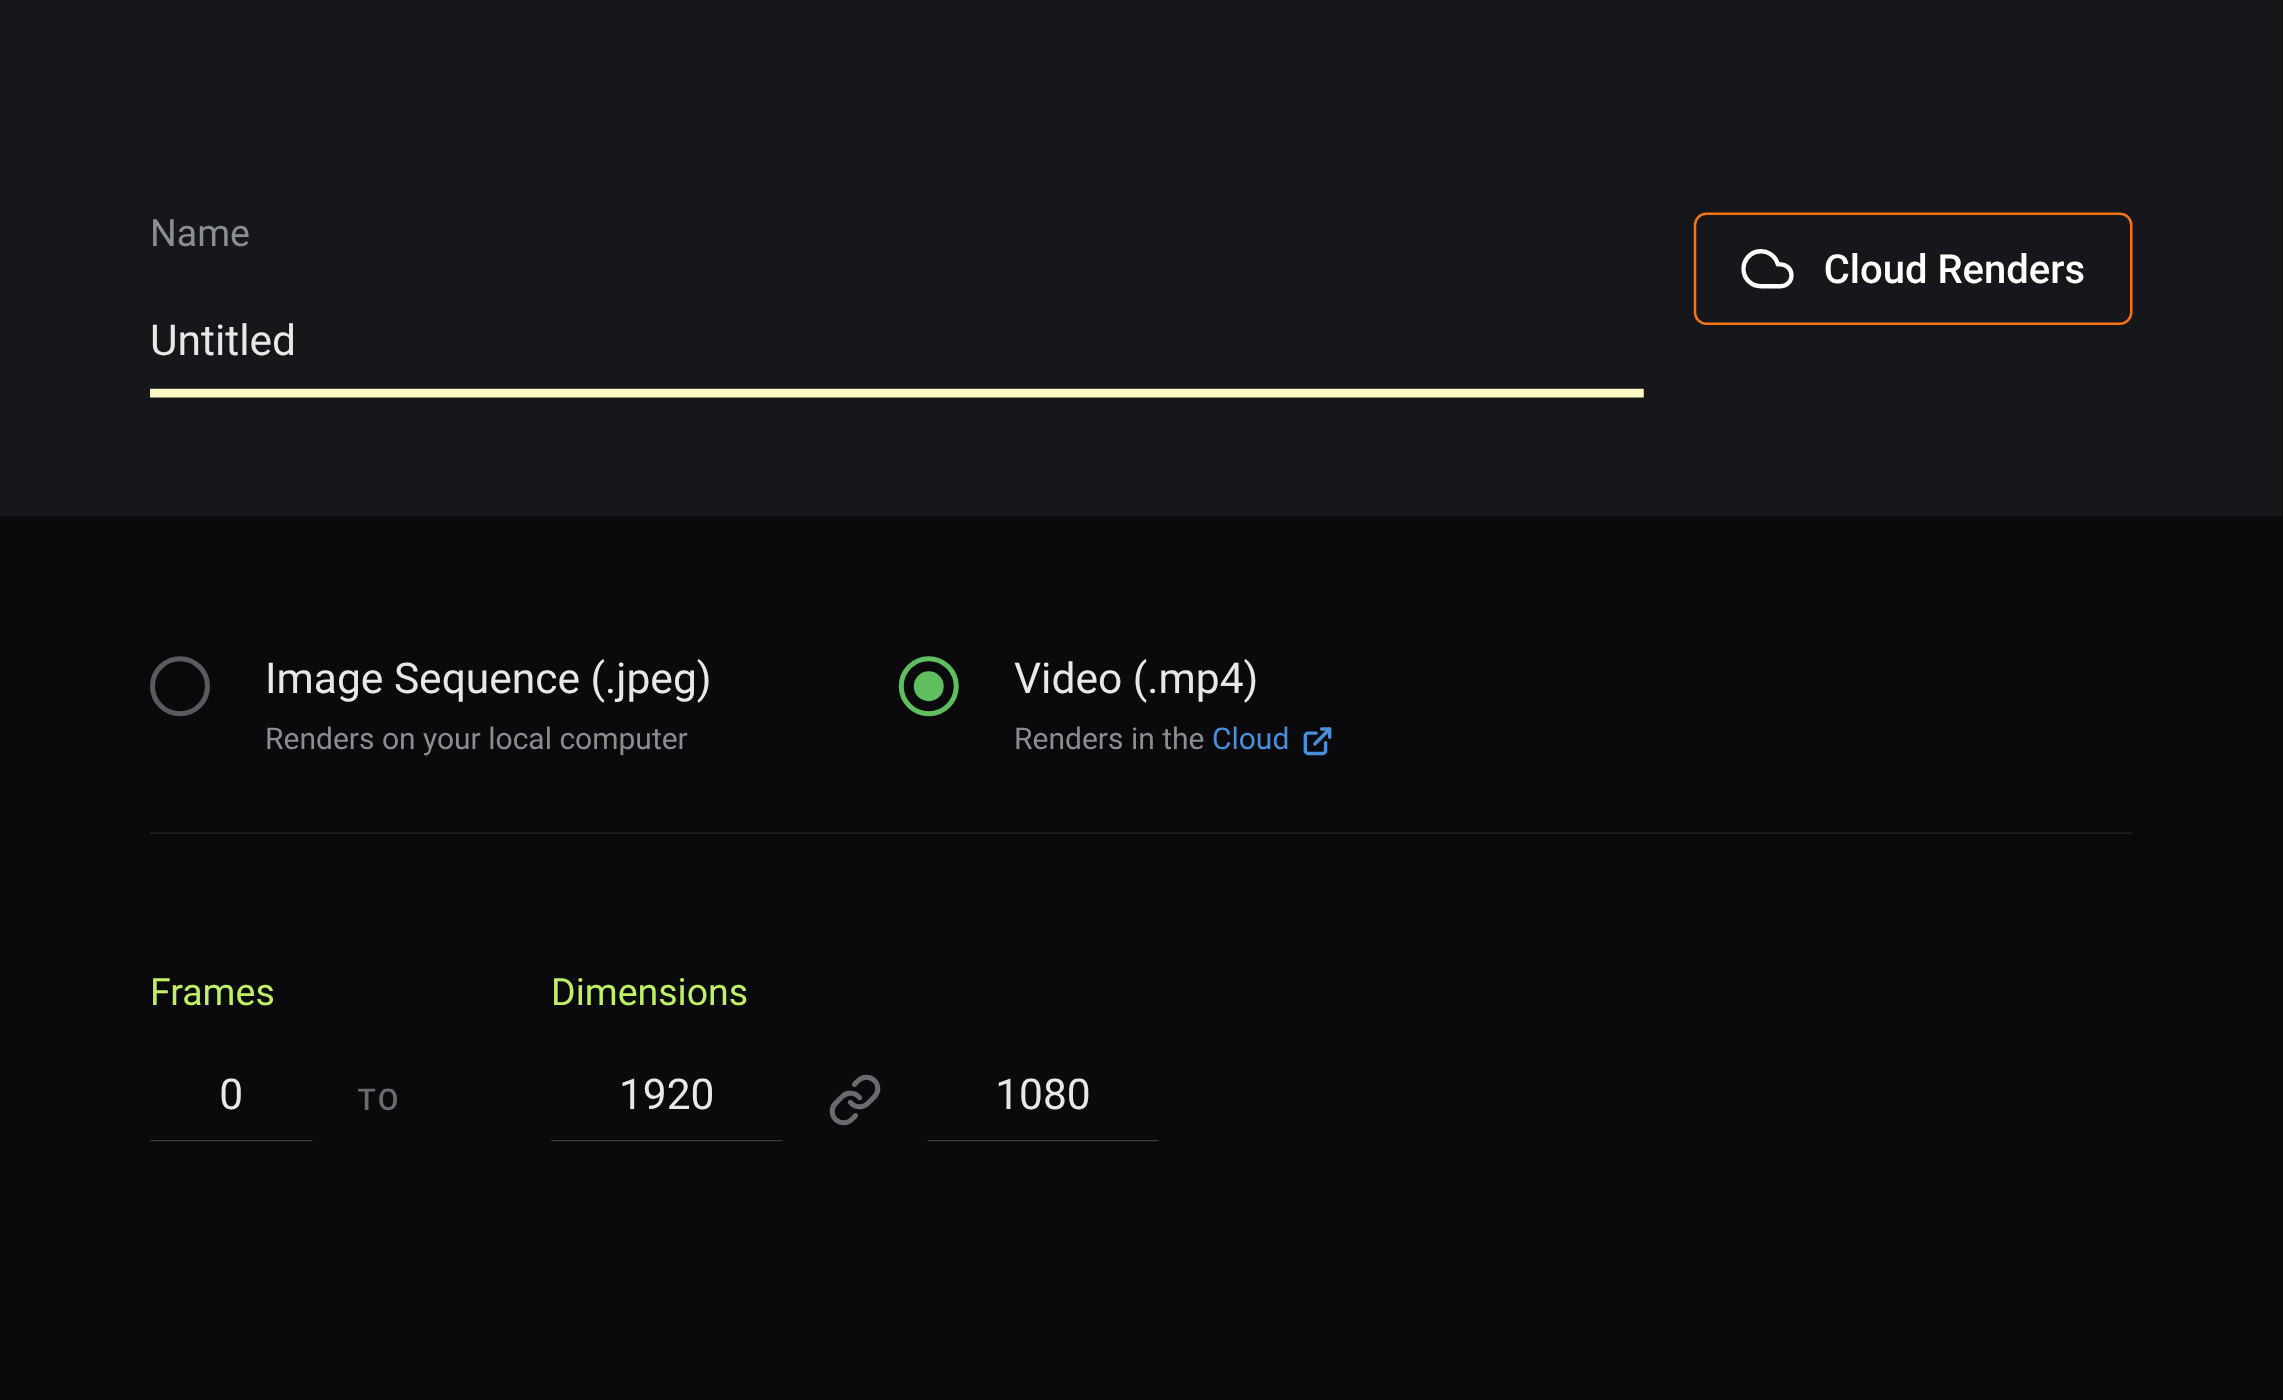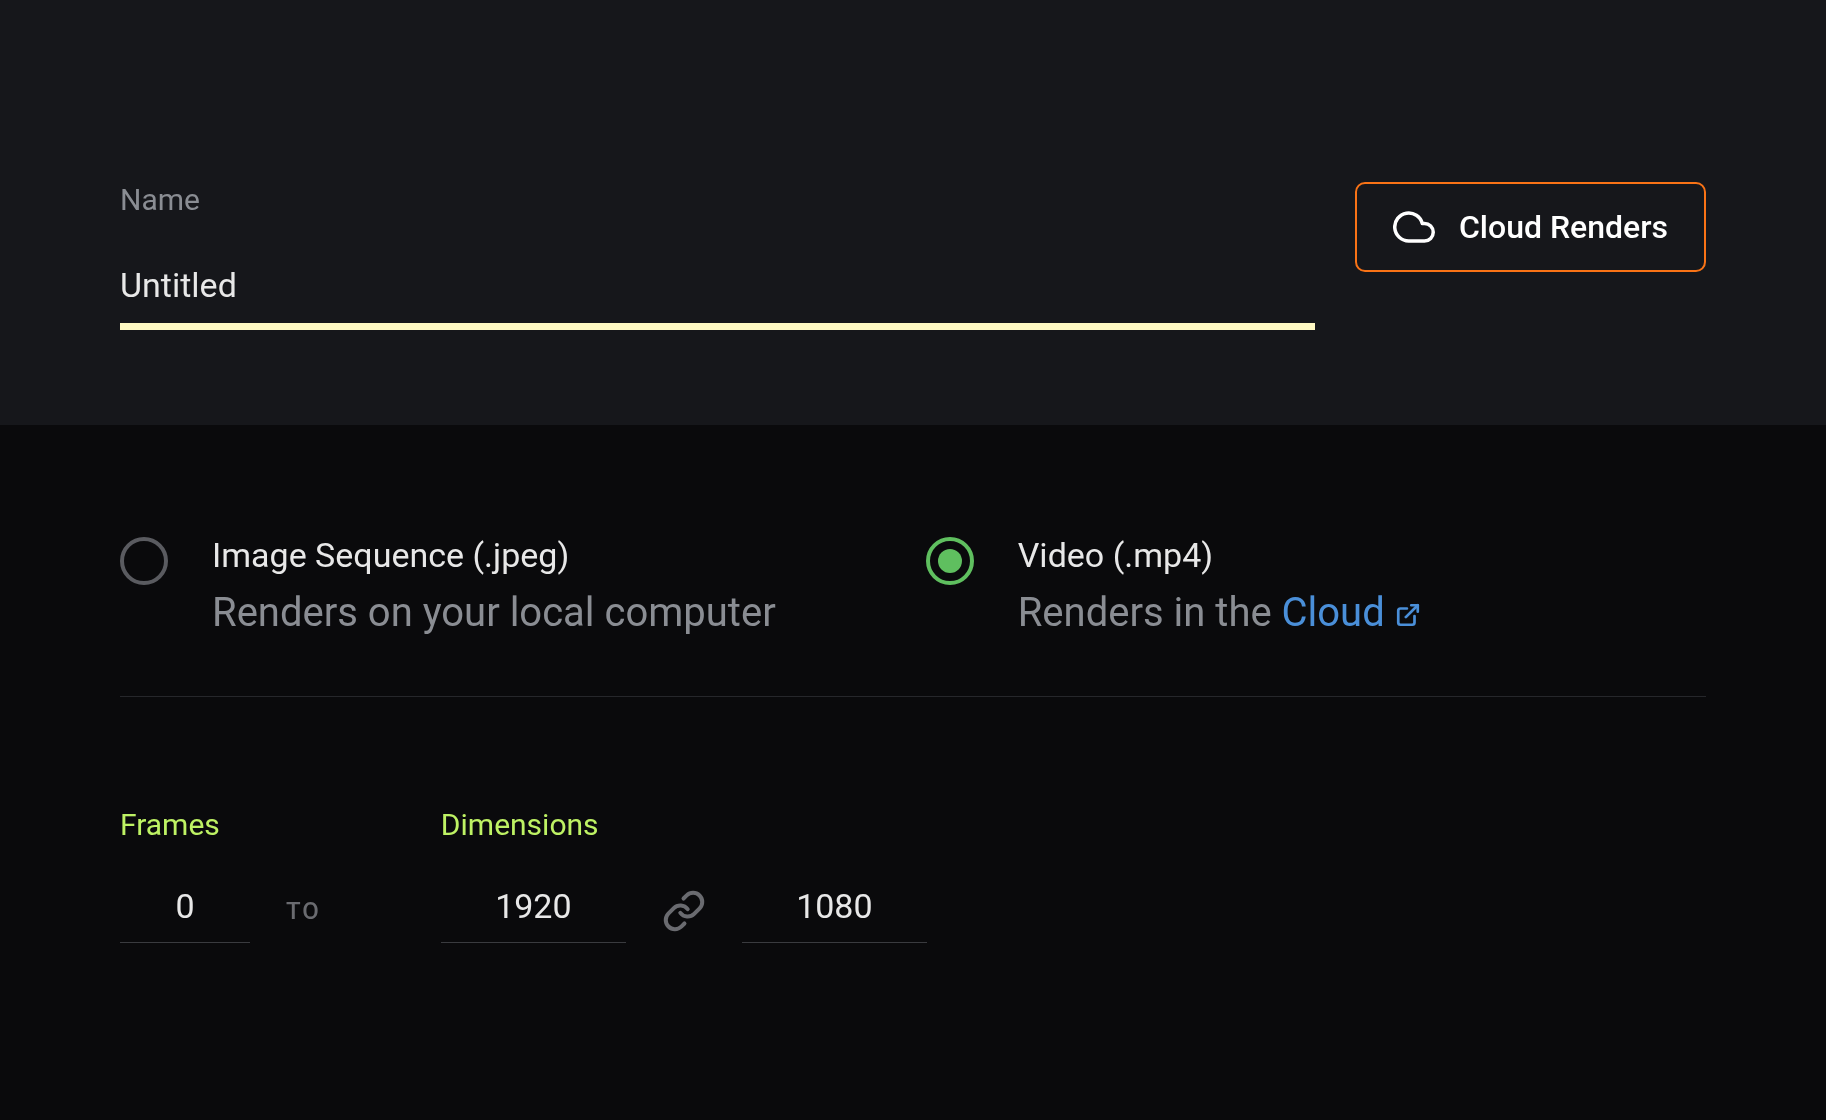--- a/index.html
+++ b/index.html
@@ -17,21 +17,20 @@
   }
   .top-section {
     background: #16171b;
     padding: 170px 120px 95px 120px;
   }
   .top-row {
     display: flex;
     justify-content: space-between;
     align-items: flex-start;
     gap: 40px;
-    margin-top: 12px;
   }
   .name-group {
     flex: 1;
   }
   .label {
     color: #8a8d93;
     font-size: 30px;
     font-weight: 400;
     margin-bottom: 40px;
     display: block;
@@ -114,21 +113,21 @@
     flex-direction: column;
     gap: 14px;
   }
   .radio-title {
     color: #e8e8e8;
     font-size: 34px;
     font-weight: 400;
   }
   .radio-subtitle {
     color: #8a8d93;
-    font-size: 40px;
+    font-size: 24px;
     font-weight: 400;
   }
   .cloud-link {
     color: #4a8fd9;
     text-decoration: none;
     display: inline-flex;
     align-items: center;
     gap: 10px;
   }
   .external-icon svg {

